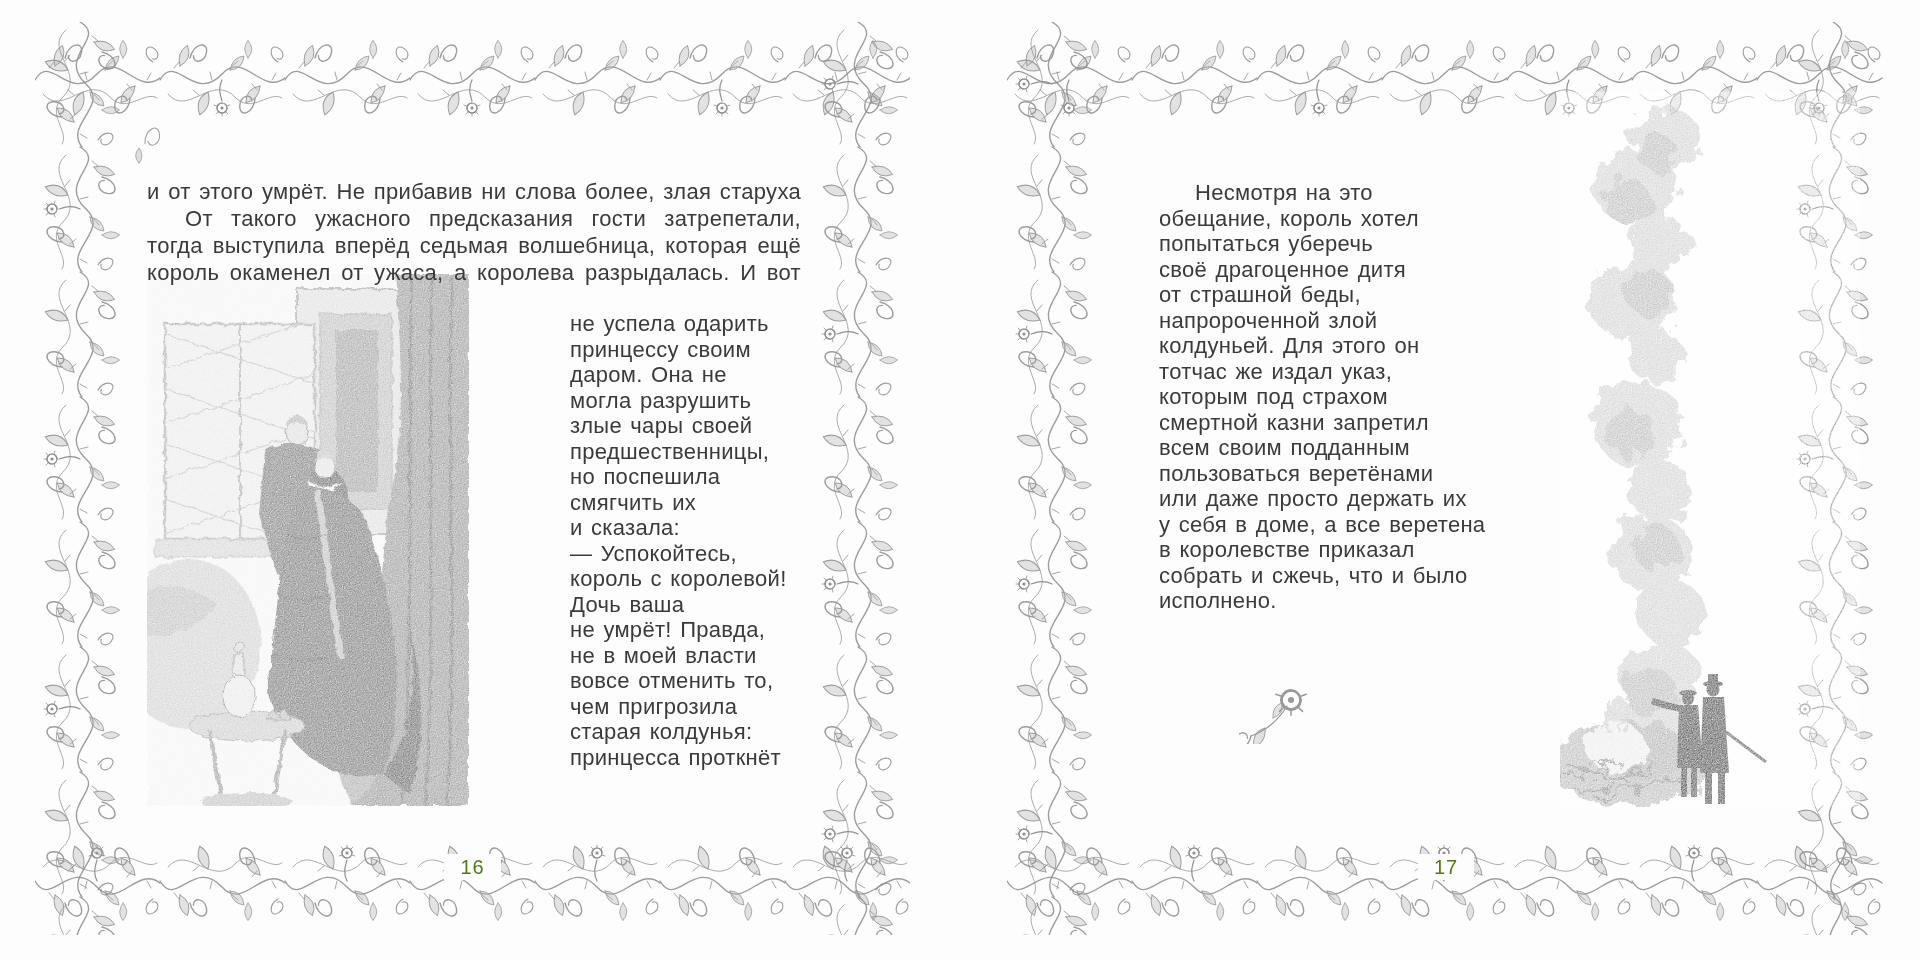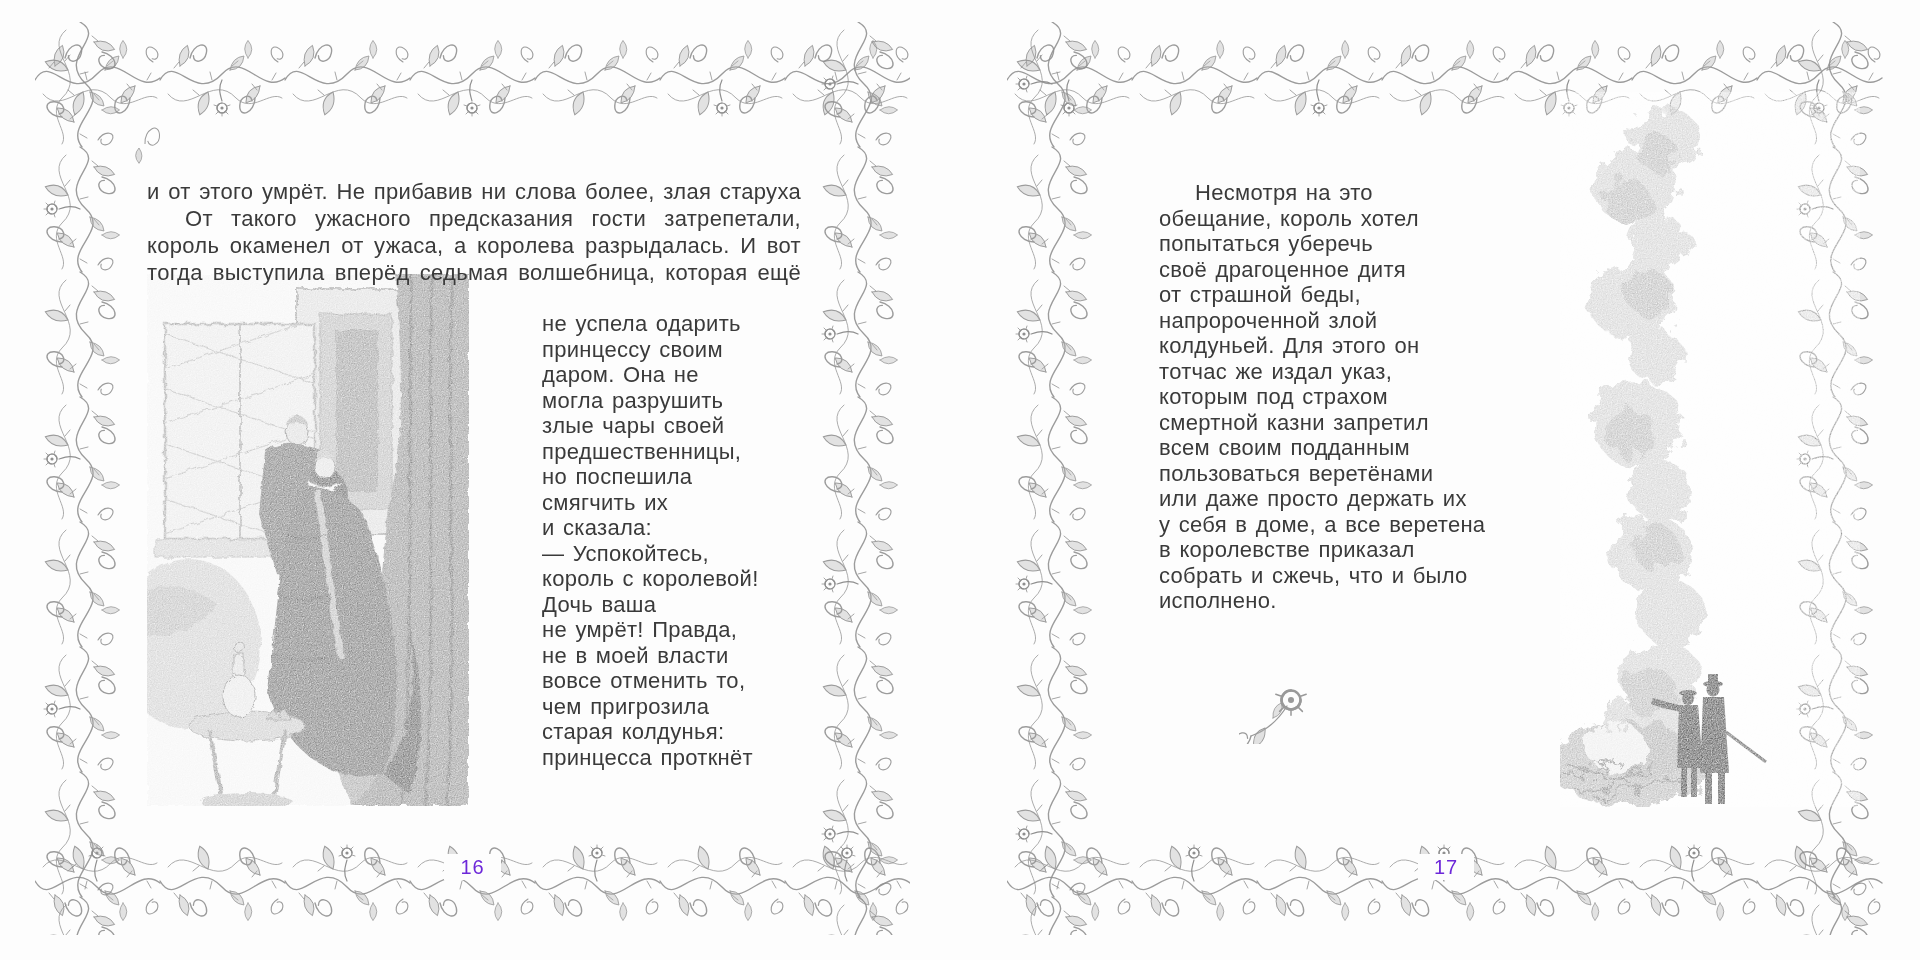--- a/index.html
+++ b/index.html
@@ -11,21 +11,21 @@
   .border-svg{position:absolute;inset:0;width:100%;height:100%;}
   .illus{position:absolute;}
   .txt{position:absolute;font-size:22px;letter-spacing:.3px;word-spacing:2px;color:#3a3a3a;}
   .line{height:27px;line-height:27px;white-space:nowrap;}
   .j{text-align:justify;text-align-last:justify;white-space:normal;}
   .ind{text-indent:38px;}
   .pre{white-space:pre-line;line-height:25.5px;}
   .ind2{text-indent:36px;}
   .pagenum{position:absolute;left:0;right:0;top:832px;text-align:center;}
   .pagenum span{display:inline-block;background:#fdfdfd;padding:0 16px;font-size:20px;
-                color:#6d28d9;letter-spacing:1px;line-height:26px;}
+                color:#4d7c0f;letter-spacing:1px;line-height:26px;}
   .defs-holder{position:absolute;width:0;height:0;overflow:hidden;}
 </style>
 </head>
 <body>
 
 <div class="stage">
 
   <svg class="defs-holder" aria-hidden="true">
     <defs>
       <path id="leaf" d="M0,0 Q6,-13 19,-11 Q14,3 0,0 Z" fill="#aaaaaa" fill-opacity="0.38" stroke="#8f8f8f" stroke-width="0.9"></path>
@@ -160,25 +160,25 @@
         <ellipse cx="92" cy="422" rx="16" ry="21" fill="#ebebeb" stroke="#9a9a9a"></ellipse>
         <circle cx="92" cy="373" r="5.5" fill="#dddddd" stroke="#9a9a9a"></circle>
         <path d="M120,446 l6,-11 l6,8 l6,-8 l6,11 Z" fill="#c9c9c9" stroke="#9a9a9a"></path>
       </g>
       <rect width="322" height="532" filter="url(#fGrain1)"></rect>
     </svg>
 
     <div class="txt" style="left:112px;top:156px;width:654px">
       <div class="line j">и от этого умрёт. Не прибавив ни слова более, злая старуха</div>
       <div class="line j ind">От такого ужасного предсказания гости затрепетали,</div>
+      <div class="line j">тогда выступила вперёд седьмая волшебница, которая ещё</div>
       <div class="line j">король окаменел от ужаса, а королева разрыдалась. И вот</div>
-      <div class="line j">тогда выступила вперёд седьмая волшебница, которая ещё</div>
     </div>
 
-    <div class="txt pre" style="left:507px;top:289px;width:256px">не успела одарить
+    <div class="txt pre" style="left:535px;top:289px;width:256px">не успела одарить
 принцессу своим
 даром. Она не
 могла разрушить
 злые чары своей
 предшественницы,
 но поспешила
 смягчить их
 и сказала:
 — Успокойтесь,
 король с королевой!

